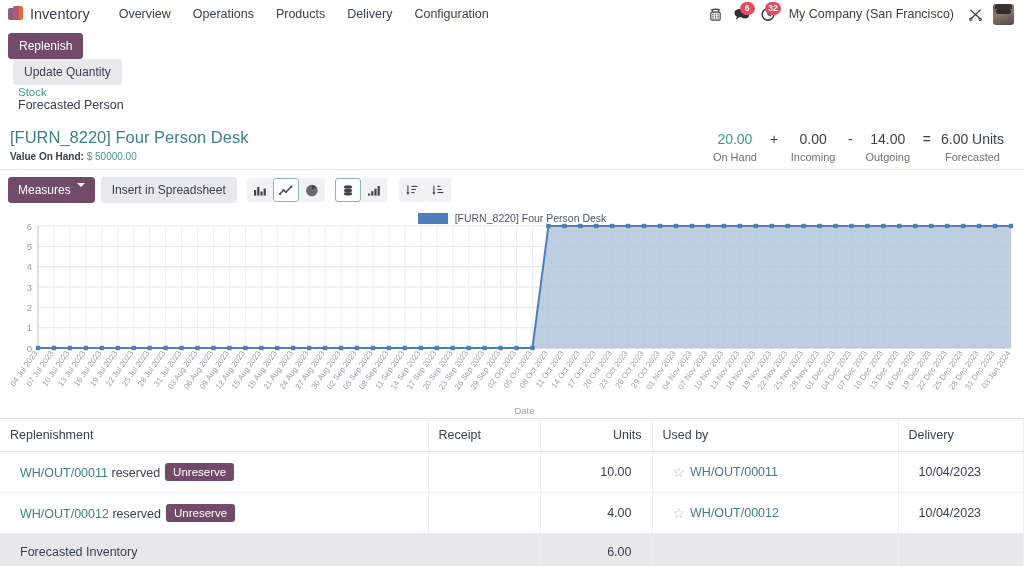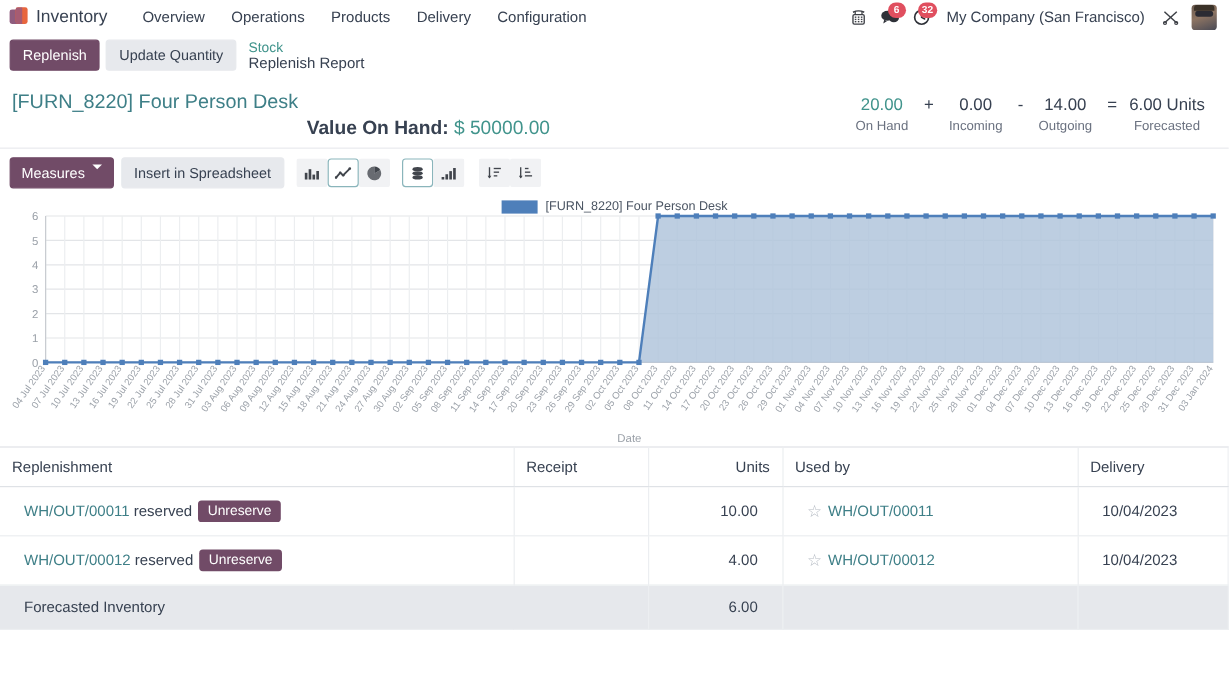--- a/index.html
+++ b/index.html
@@ -116,20 +116,21 @@
     background:#3b3228;
   }
 
   
   .control-panel {
     display: flex;
     align-items: flex-start;
     padding: 5px 8px 6px 8px;
     background: #ffffff;
     gap: 0;
+    flex-direction: column;
   }
   .btn {
     font-family: inherit;
     font-size: 12px;
     border-radius: 3px;
     border: 1px solid transparent;
     padding: 5px 10px;
     cursor: pointer;
     white-space: nowrap;
     line-height: 14px;
@@ -172,24 +173,23 @@
   }
   .title-block { flex: 1; }
   .product-title {
     color: #3e7f87;
     font-size: 16.5px;
     margin: 0 0 4px 0;
     font-weight: normal;
     cursor: pointer;
   }
   .value-on-hand {
-    font-size: 16px;
+    font-size: 10px;
     color: #374151;
     font-weight: bold;
-    text-align: center;
   }
   .value-on-hand .amount {
     color: #41948c;
     font-weight: normal;
   }
 
   .stats {
     display: flex;
     align-items: flex-start;
     gap: 0;
@@ -433,21 +433,21 @@
 
     <div class="avatar"></div>
   </div>
 </div>
 
 <div class="control-panel">
   <button class="btn btn-primary">Replenish</button>
   <button class="btn btn-secondary">Update Quantity</button>
   <div class="breadcrumb">
     <span class="bc-parent">Stock</span>
-    <span class="bc-current">Replenish Report</span>
+    <span class="bc-current">Forecasted Person</span>
   </div>
 </div>
 
 <div class="sheet-header">
   <div class="title-block">
     <div class="product-title">[FURN_8220] Four Person Desk</div>
     <div class="value-on-hand">
       <span>Value On Hand:</span>
       <span class="amount">$ 50000.00</span>
     </div>

